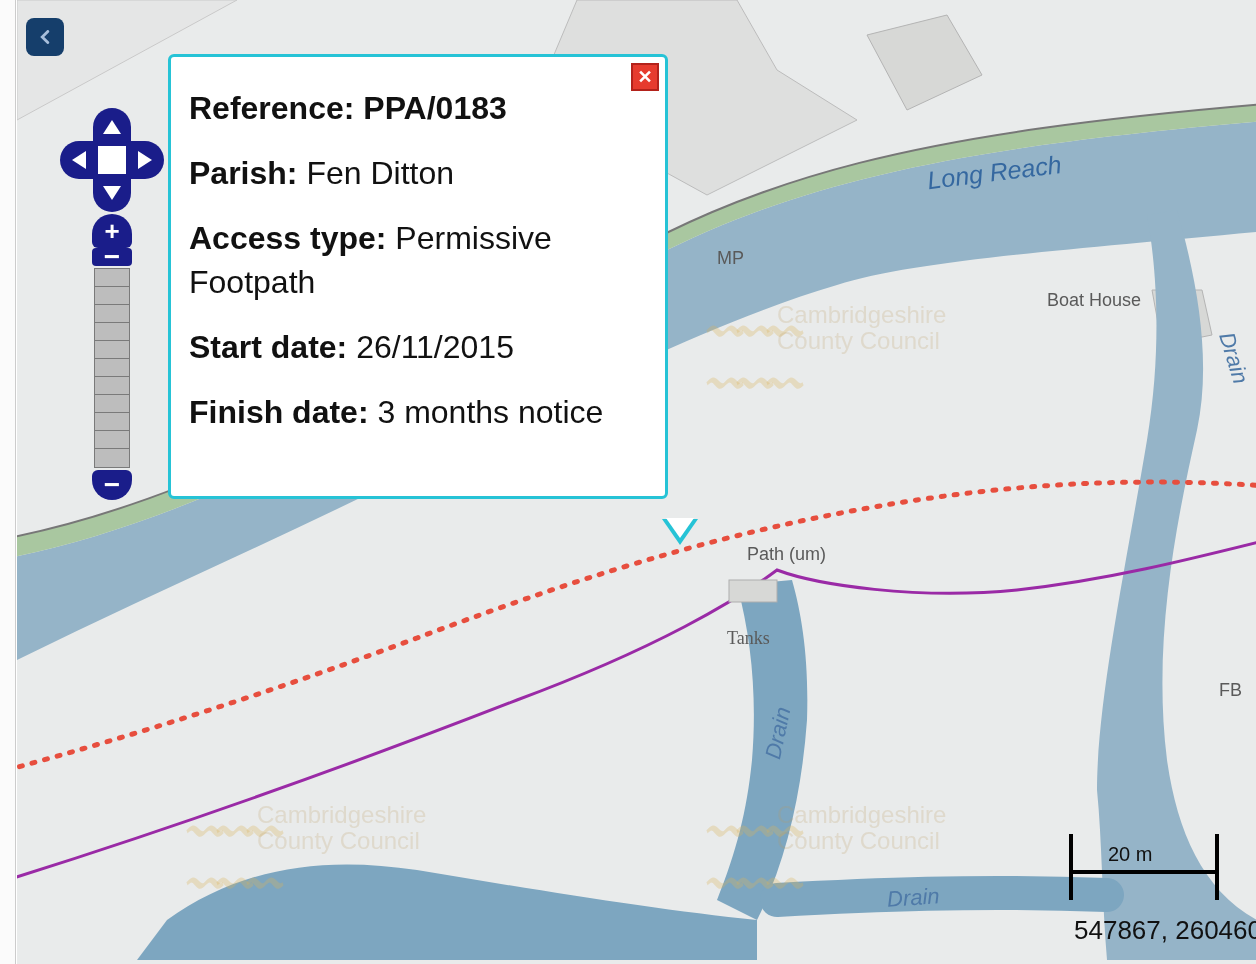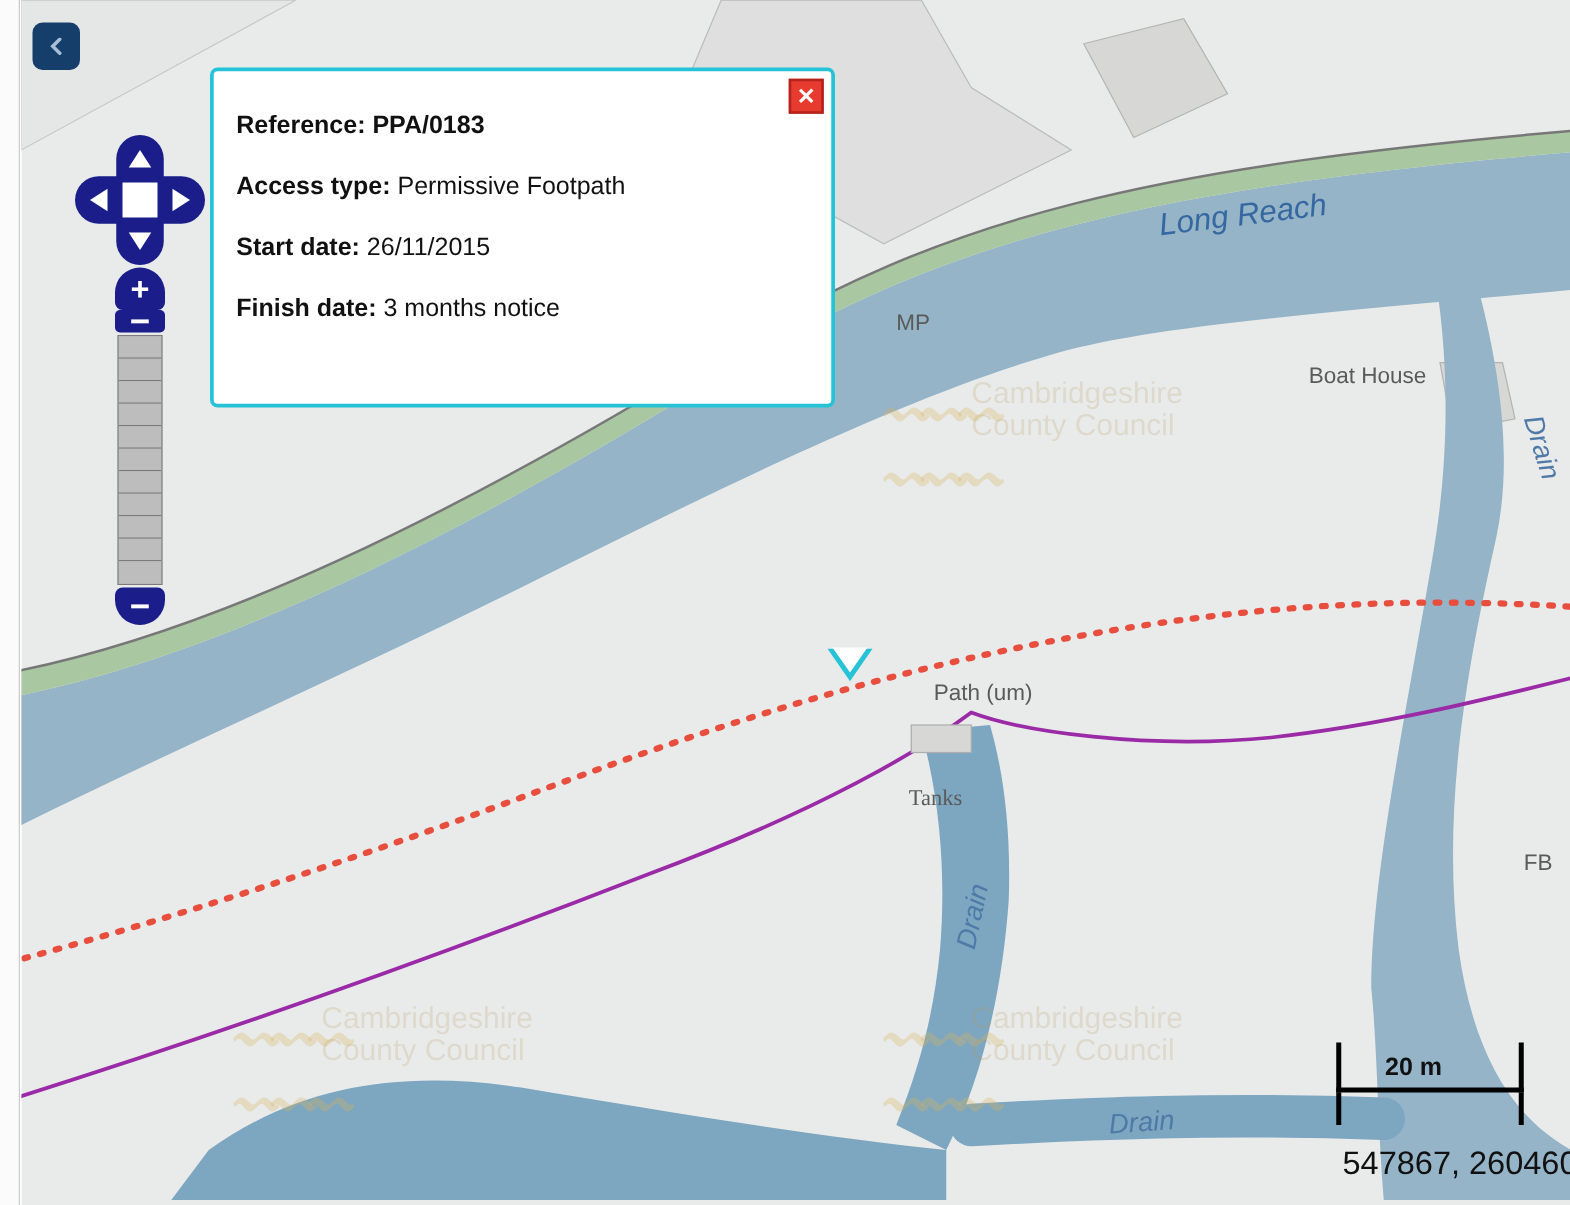--- a/index.html
+++ b/index.html
@@ -148,21 +148,21 @@
   }
   .popup-title {
     display:inline-block;
     background:#153e6b;
     color:#fff;
     font-size:32px;
     font-weight:bold;
     padding: 4px 10px;
     margin-bottom: 14px;
   }
-  .popup-row { font-size: 20px; margin: 14px 0 22px; color:#111; line-height:1.35; }
+  .popup-row { font-size: 32px; margin: 14px 0 22px; color:#111; line-height:1.35; }
   .popup-row b { font-weight:700; }
   
   .mlabel {
     position: absolute;
     font-family: Arial, sans-serif;
     color: #5a5a5a;
     font-size: 18px;
   }
   .water-label {
     color:#4f7aa8;
@@ -171,21 +171,21 @@
   }
   .big-water {
     color:#3568a0;
     font-style: italic;
     font-size: 25px;
   }
   
   .scalebar {
     position: absolute;
     right: 40px; bottom: 60px;
-    width: 147px; height: 70px; font-weight: bold;
+    width: 147px; height: 70px;
   }
   .sb-top {
     position: absolute;
     left: 0; top: 0;
     width: 150px; height: 40px;
     border-left: 4px solid #000;
     border-right: 4px solid #000;
     border-bottom: 4px solid #000;
   }
   .sb-text {
@@ -321,20 +321,24 @@
 
   <div class="popup">
     <div class="popup-close">
       <span>✕</span>
     </div>
     <div class="popup-row">
       <b>Reference:</b>
       <b>PPA/0183</b>
     </div>
     <div class="popup-row">
+      <b>Parish:</b>
+      <span>Fen Ditton</span>
+    </div>
+    <div class="popup-row">
       <b>Access type:</b>
       <span>Permissive Footpath</span>
     </div>
     <div class="popup-row">
       <b>Start date:</b>
       <span>26/11/2015</span>
     </div>
     <div class="popup-row">
       <b>Finish date:</b>
       <span>3 months notice</span>

